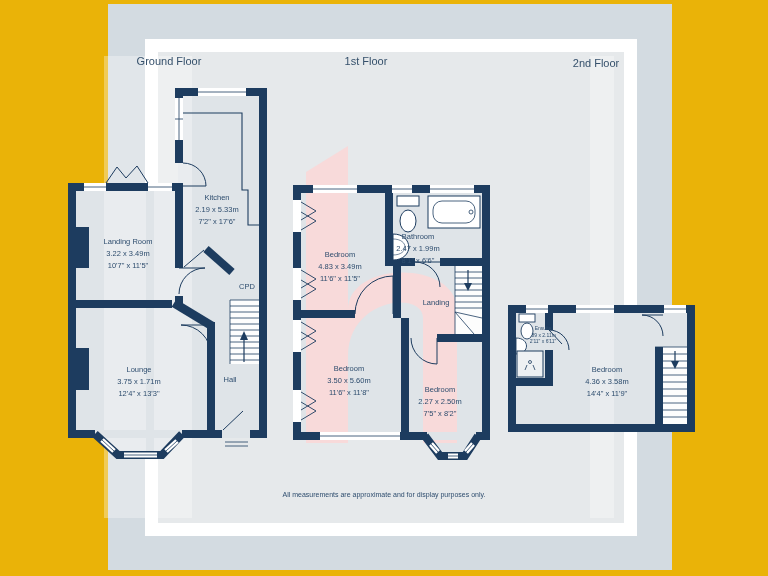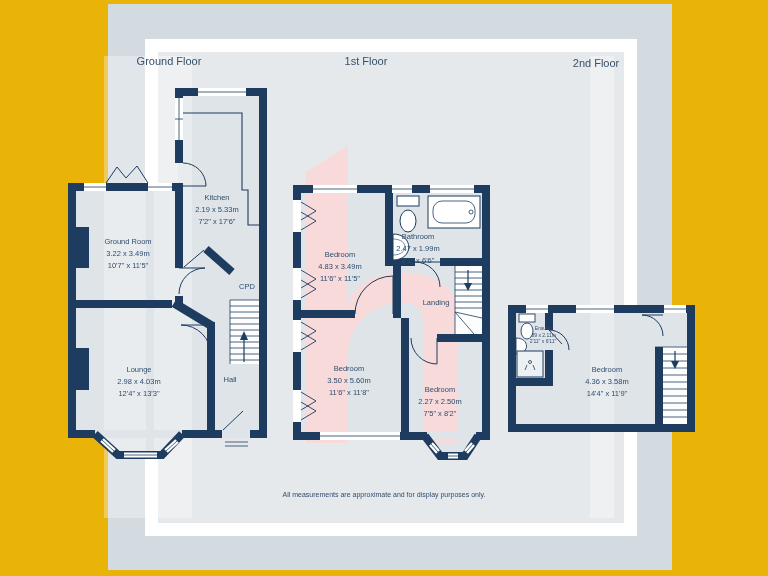--- a/index.html
+++ b/index.html
@@ -285,27 +285,27 @@
   <div class="floor-title" style="left:169px;top:55px;">Ground Floor</div>
   <div class="floor-title" style="left:366px;top:55px;">1st Floor</div>
   <div class="floor-title" style="left:596px;top:57px;">2nd Floor</div>
 
   <div class="room-label" style="left:217px;top:192px;">
     <div>Kitchen</div>
     <div>2.19 x 5.33m</div>
     <div>7'2" x 17'6"</div>
   </div>
   <div class="room-label" style="left:128px;top:236px;">
-    <div>Ground Room</div>
+    <div>Landing Room</div>
     <div>3.22 x 3.49m</div>
     <div>10'7" x 11'5"</div>
   </div>
   <div class="room-label" style="left:139px;top:364px;">
     <div>Lounge</div>
-    <div>2.98 x 4.03m</div>
+    <div>3.75 x 1.71m</div>
     <div>12'4" x 13'3"</div>
   </div>
   <div class="room-label" style="left:230px;top:374px;">
     <div>Hall</div>
   </div>
   <div class="room-label" style="left:247px;top:281px;">
     <div>CPD</div>
   </div>
   <div class="room-label" style="left:340px;top:249px;">
     <div>Bedroom</div>

